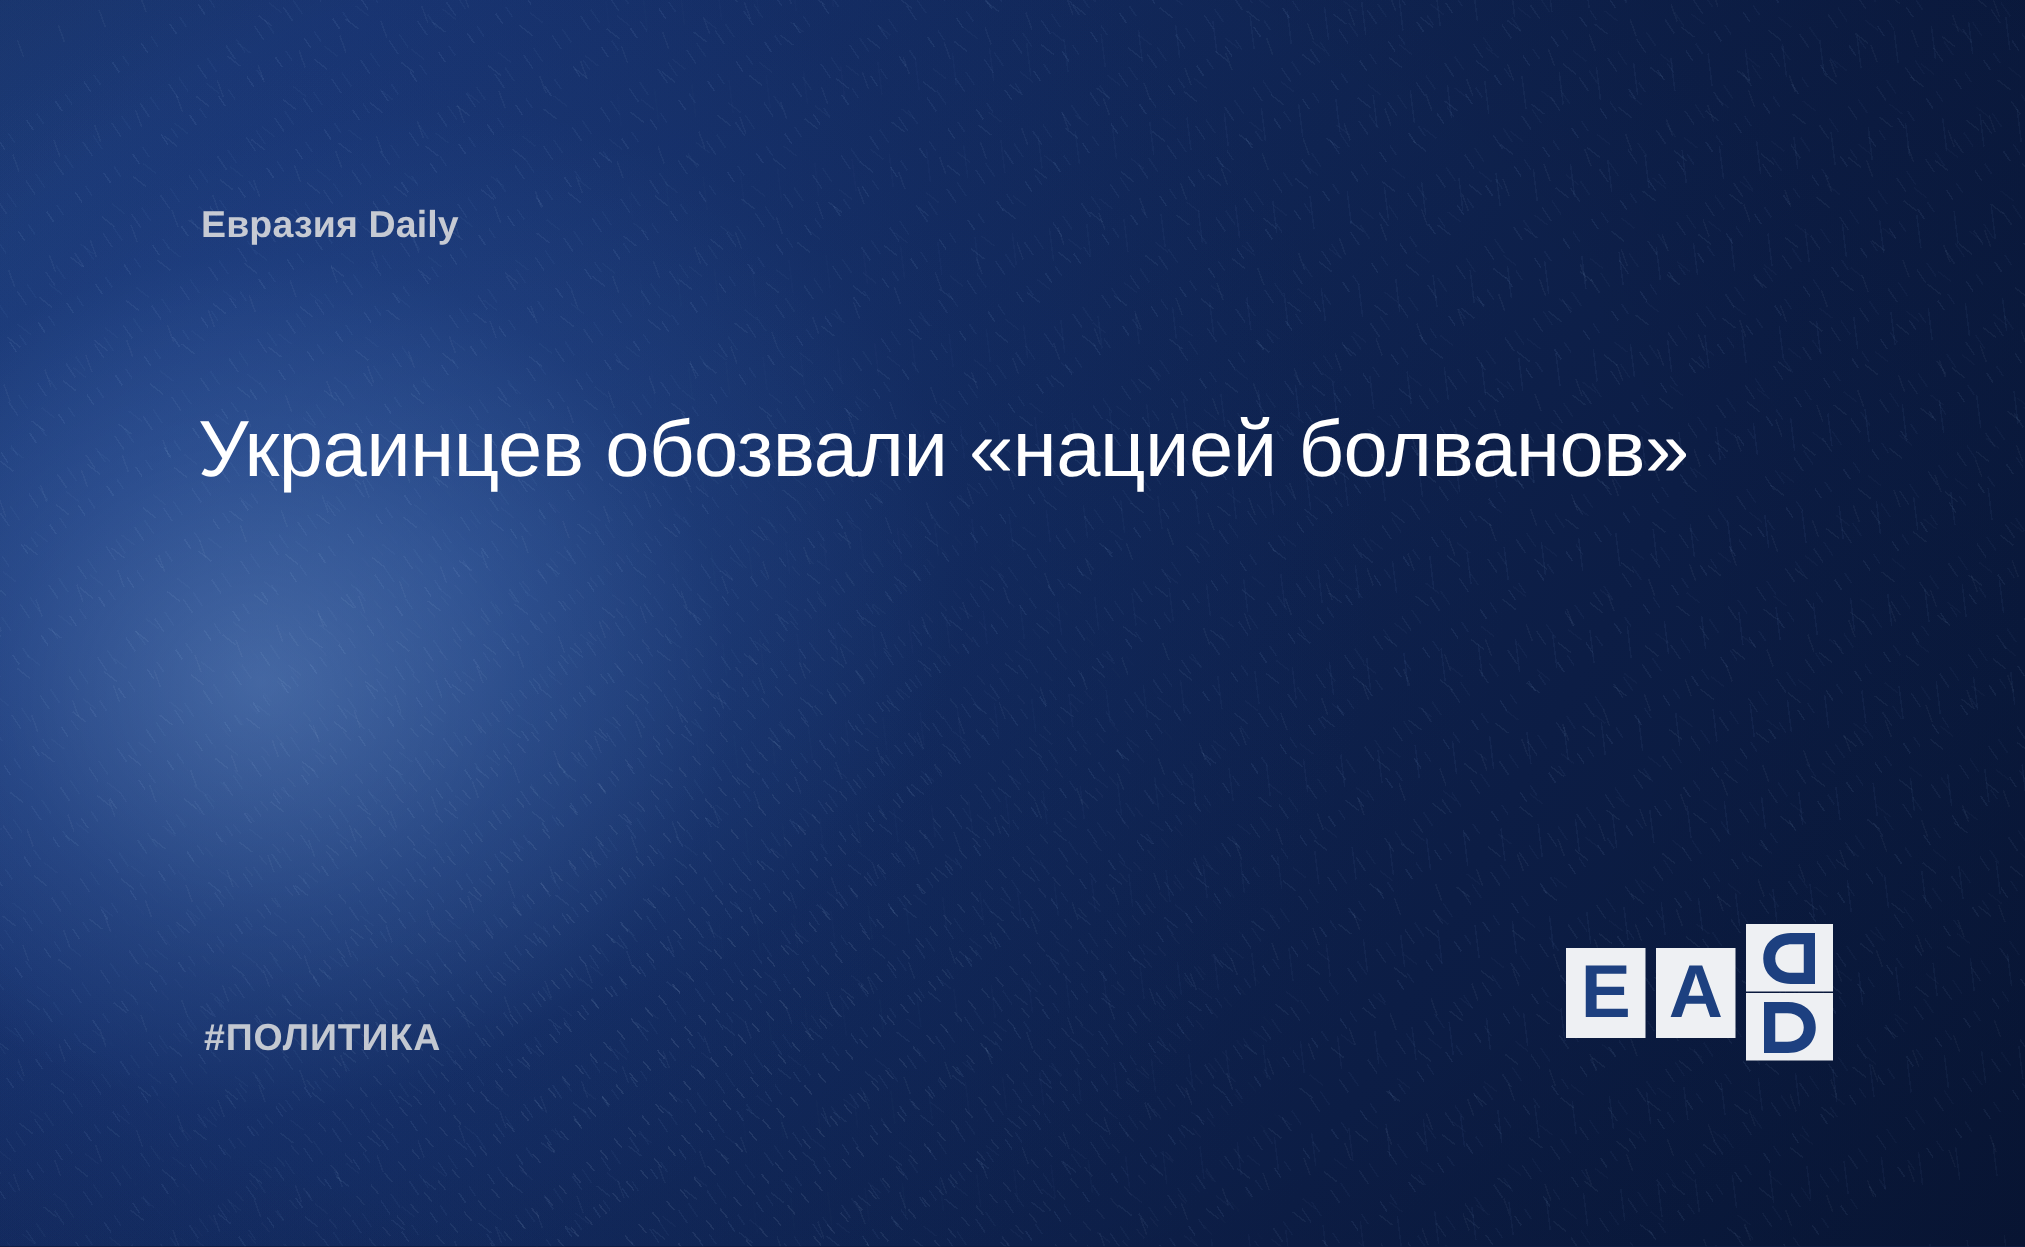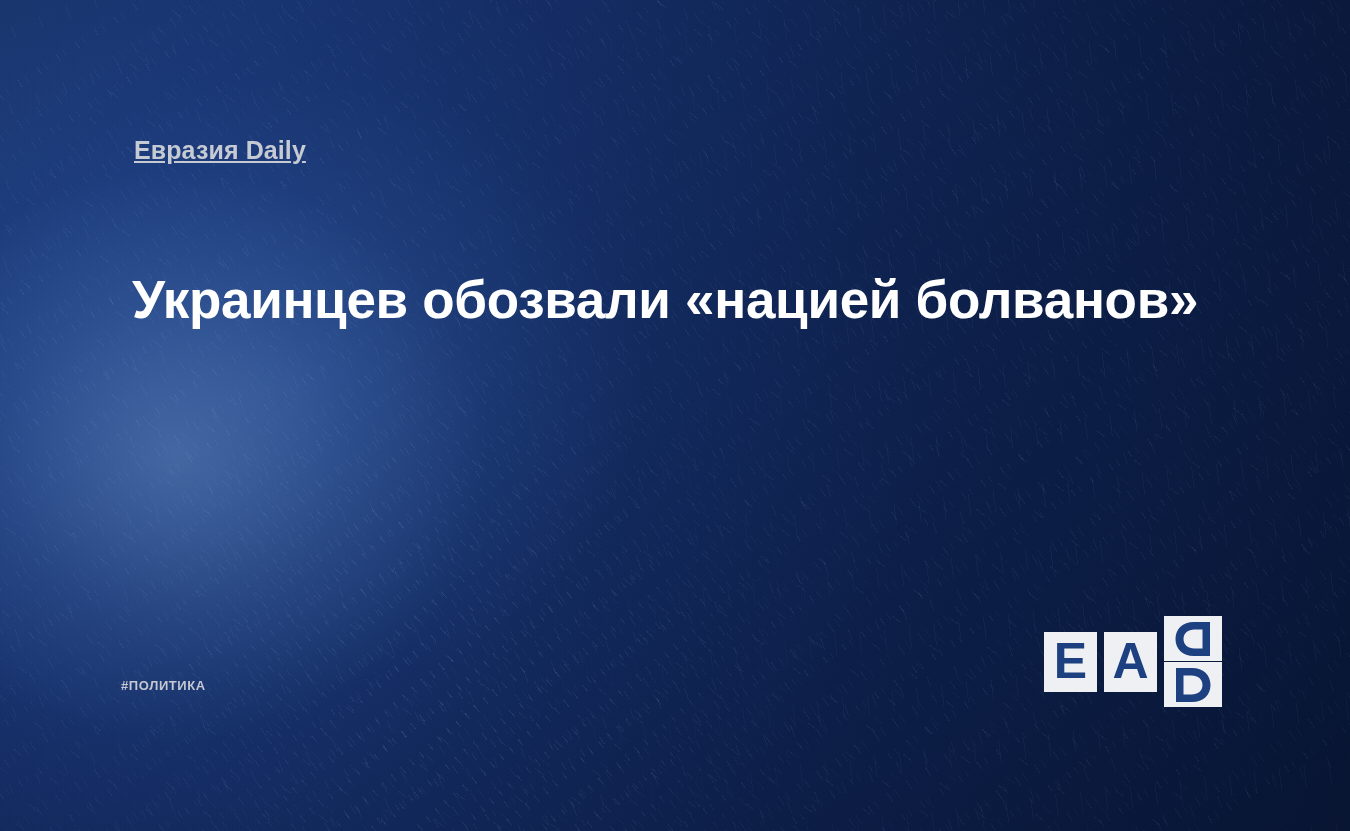--- a/index.html
+++ b/index.html
@@ -200,44 +200,43 @@
 
   .site-logo {
     position: absolute;
     left: 134px;
     top: 136px;
     font-size: 25px;
     font-weight: bold;
     letter-spacing: 0.1px;
     color: #c6cad3;
     white-space: nowrap;
-    text-decoration: underline;
   }
 
   .headline {
     position: absolute;
     left: 132px;
     top: 262px;
     width: 1120px;
     margin: 0;
     font-size: 53px;
-    font-weight: bold;
+    font-weight: normal;
     line-height: 75px;
     letter-spacing: -0.3px;
     color: #ffffff;
   }
   .headline .line {
     display: block;
   }
 
   .category-tag {
     position: absolute;
-    left: 121px;
+    left: 136px;
     top: 678px;
-    font-size: 13px;
+    font-size: 25px;
     font-weight: bold;
     letter-spacing: 0.6px;
     color: #c3c8d1;
     white-space: nowrap;
   }
 
   
   .brand-mark {
     position: absolute;
     left: 1044px;

